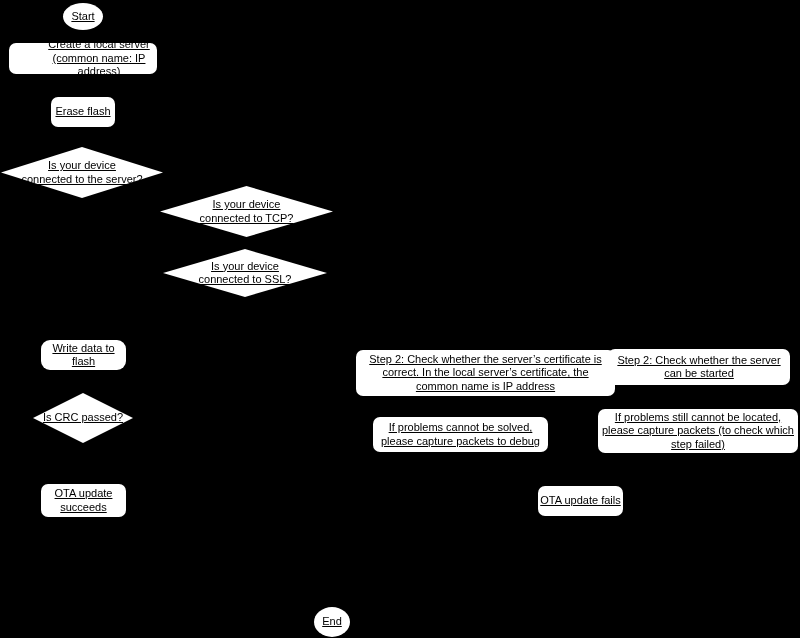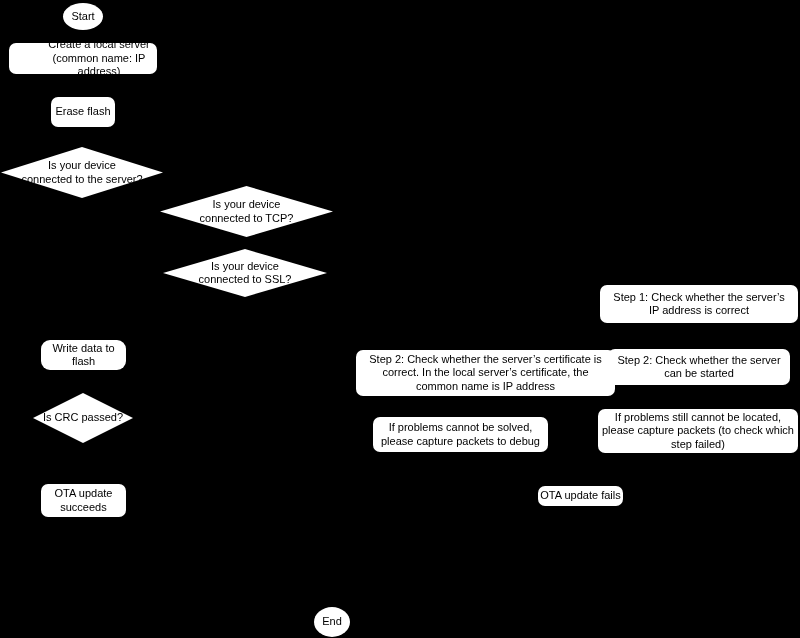--- a/index.html
+++ b/index.html
@@ -16,20 +16,21 @@
   .canvas {
     position: relative;
     width: 800px; height: 638px;
     background: var(--bg);
     font-family: "Liberation Sans", sans-serif;
   }
   .node {
     position: absolute;
     display: flex;
     align-items: center;
+    text-decoration: underline;
   }
   .shape-rect {
     background: var(--fill);
     border-radius: 7px;
   }
   .shape-ellipse {
     background: var(--fill);
     border-radius: 50%;
   }
   .diamond-bg {
@@ -106,37 +107,33 @@
     <div class="label">Step 2: Check whether the server’s certificate is
 correct. In the local server’s certificate, the
 common name is IP address</div>
   </div>
 
   <div class="node shape-rect" style="left:373px; top:417px; width:175px; height:35px;">
     <div class="label">If problems cannot be solved,
 please capture packets to debug</div>
   </div>
 
-  <div class="node shape-rect" style="left:600px; top:285px; width:198px; height:38px;">
-    <div class="label">Step 1: Check whether the server’s
-IP address is correct</div>
-  </div>
 
   <div class="node shape-rect" style="left:608px; top:349px; width:182px; height:36px;">
     <div class="label">Step 2: Check whether the server
 can be started</div>
   </div>
 
   <div class="node shape-rect" style="left:598px; top:409px; width:200px; height:44px;">
     <div class="label">If problems still cannot be located,
 please capture packets (to check which
 step failed)</div>
   </div>
 
-  <div class="node shape-rect" style="left:538px; top:486px; width:85px; height:20px;">
+  <div class="node shape-rect" style="left:538px; top:486px; width:85px; height:30px;">
     <div class="label">OTA update fails</div>
   </div>
 
 
   <div class="node shape-ellipse" style="left:314px; top:607px; width:36px; height:30px;">
     <div class="label">End</div>
   </div>
 
 </div>
 

